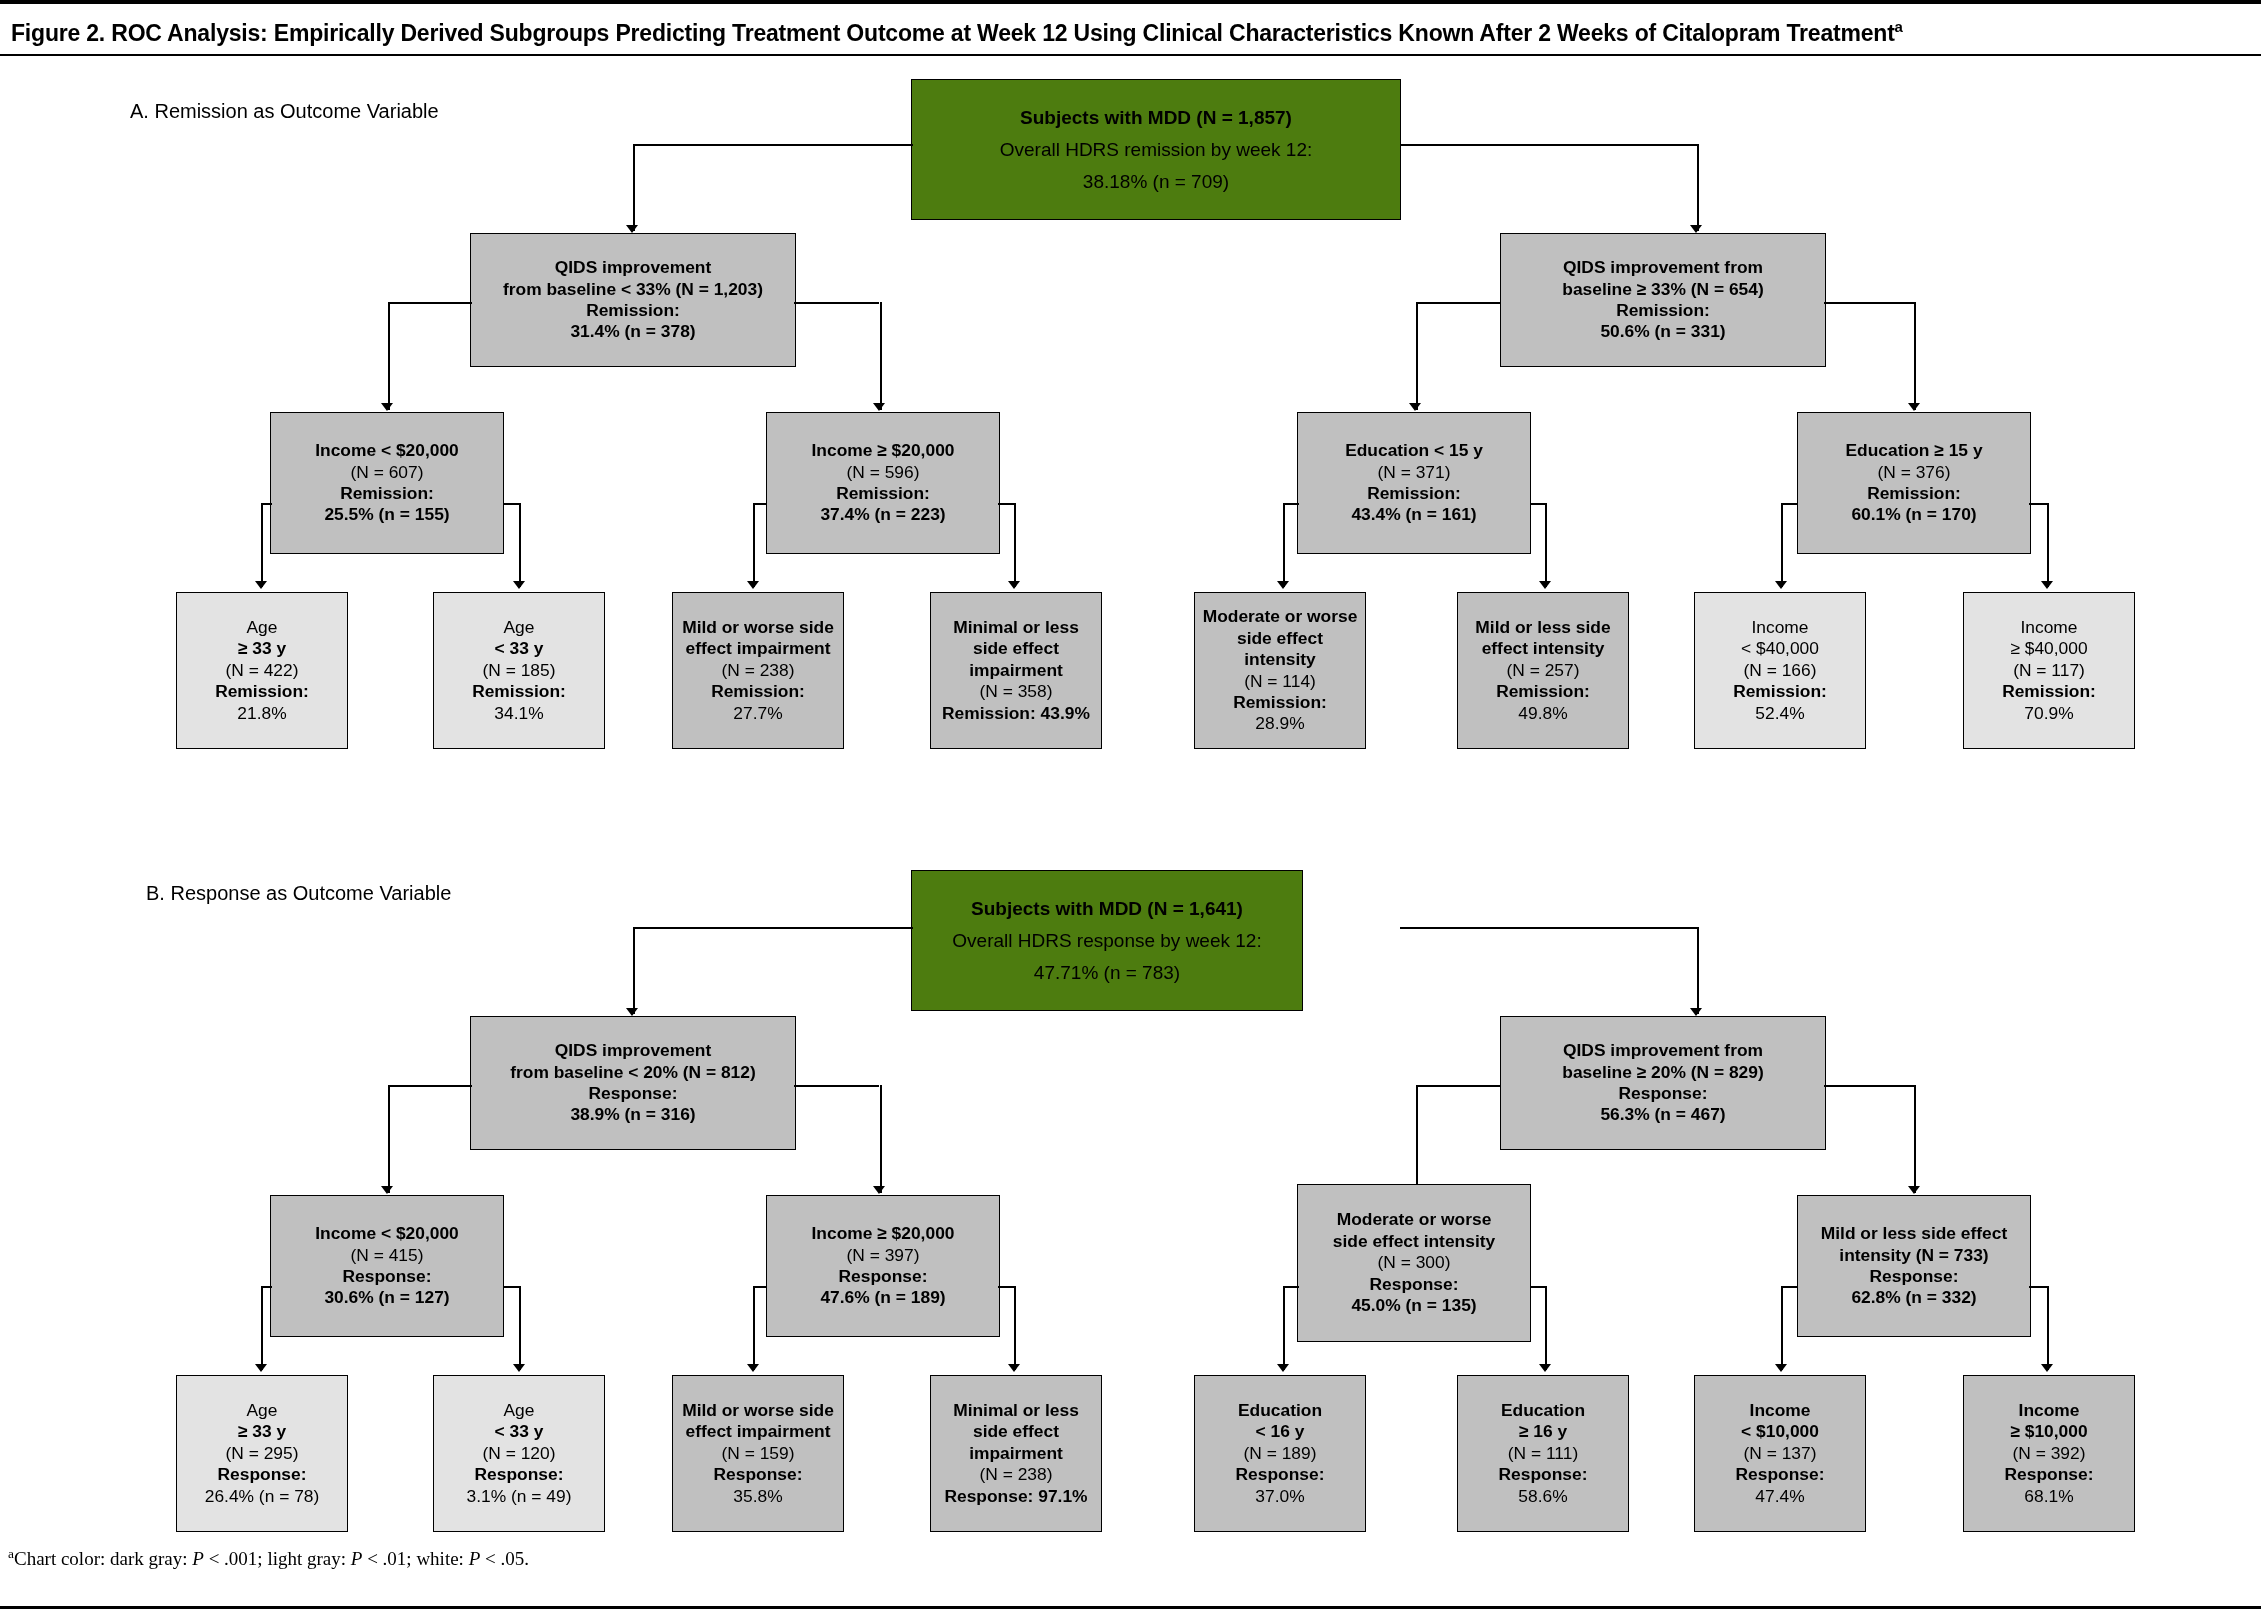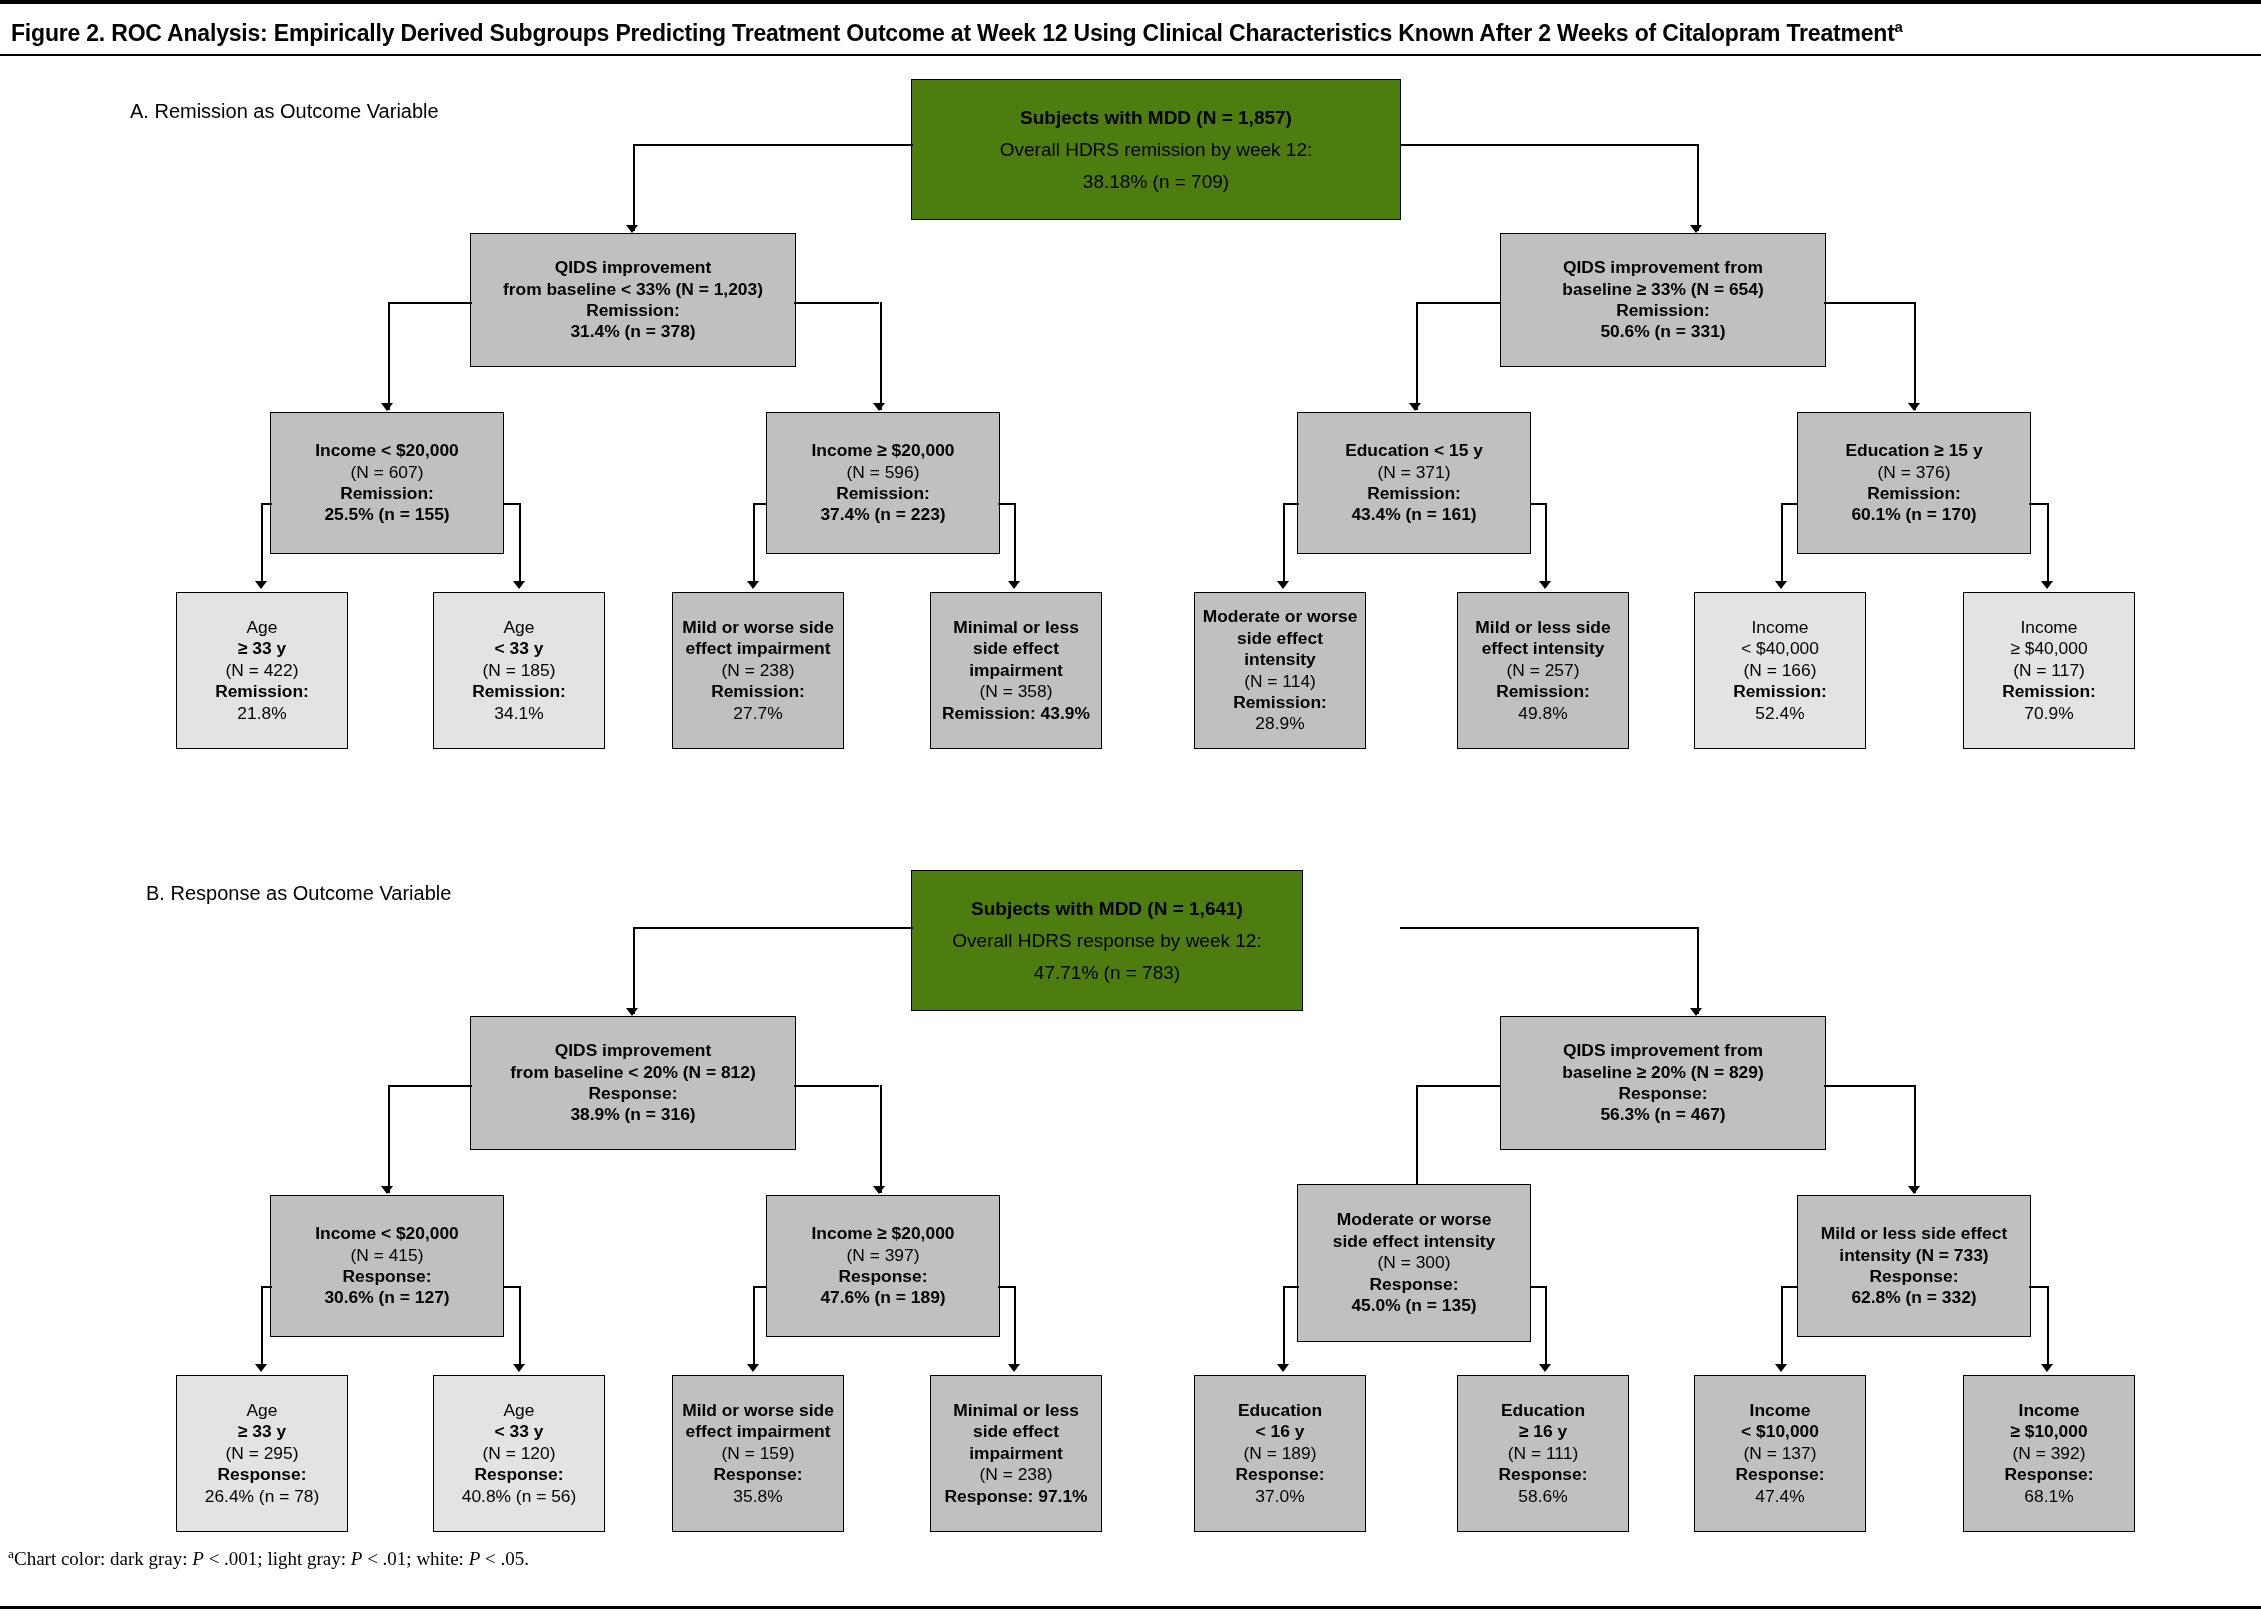--- a/index.html
+++ b/index.html
@@ -366,21 +366,21 @@
     <span class="ln b">≥ 33 y</span>
     <span class="ln">(N = 295)</span>
     <span class="ln b">Response:</span>
     <span class="ln">26.4% (n = 78)</span>
   </div>
   <div class="node light" style="left:433px; top:1375px; width:172px; height:157px;">
     <span class="ln">Age</span>
     <span class="ln b">&lt; 33 y</span>
     <span class="ln">(N = 120)</span>
     <span class="ln b">Response:</span>
-    <span class="ln">40.8% (n = 56)</span>
+    <span class="ln">3.1% (n = 49)</span>
   </div>
   <div class="node dark" style="left:672px; top:1375px; width:172px; height:157px;">
     <span class="ln b">Mild or worse side</span>
     <span class="ln b">effect impairment</span>
     <span class="ln">(N = 159)</span>
     <span class="ln b">Response:</span>
     <span class="ln">35.8%</span>
   </div>
   <div class="node dark" style="left:930px; top:1375px; width:172px; height:157px;">
     <span class="ln b">Minimal or less</span>

